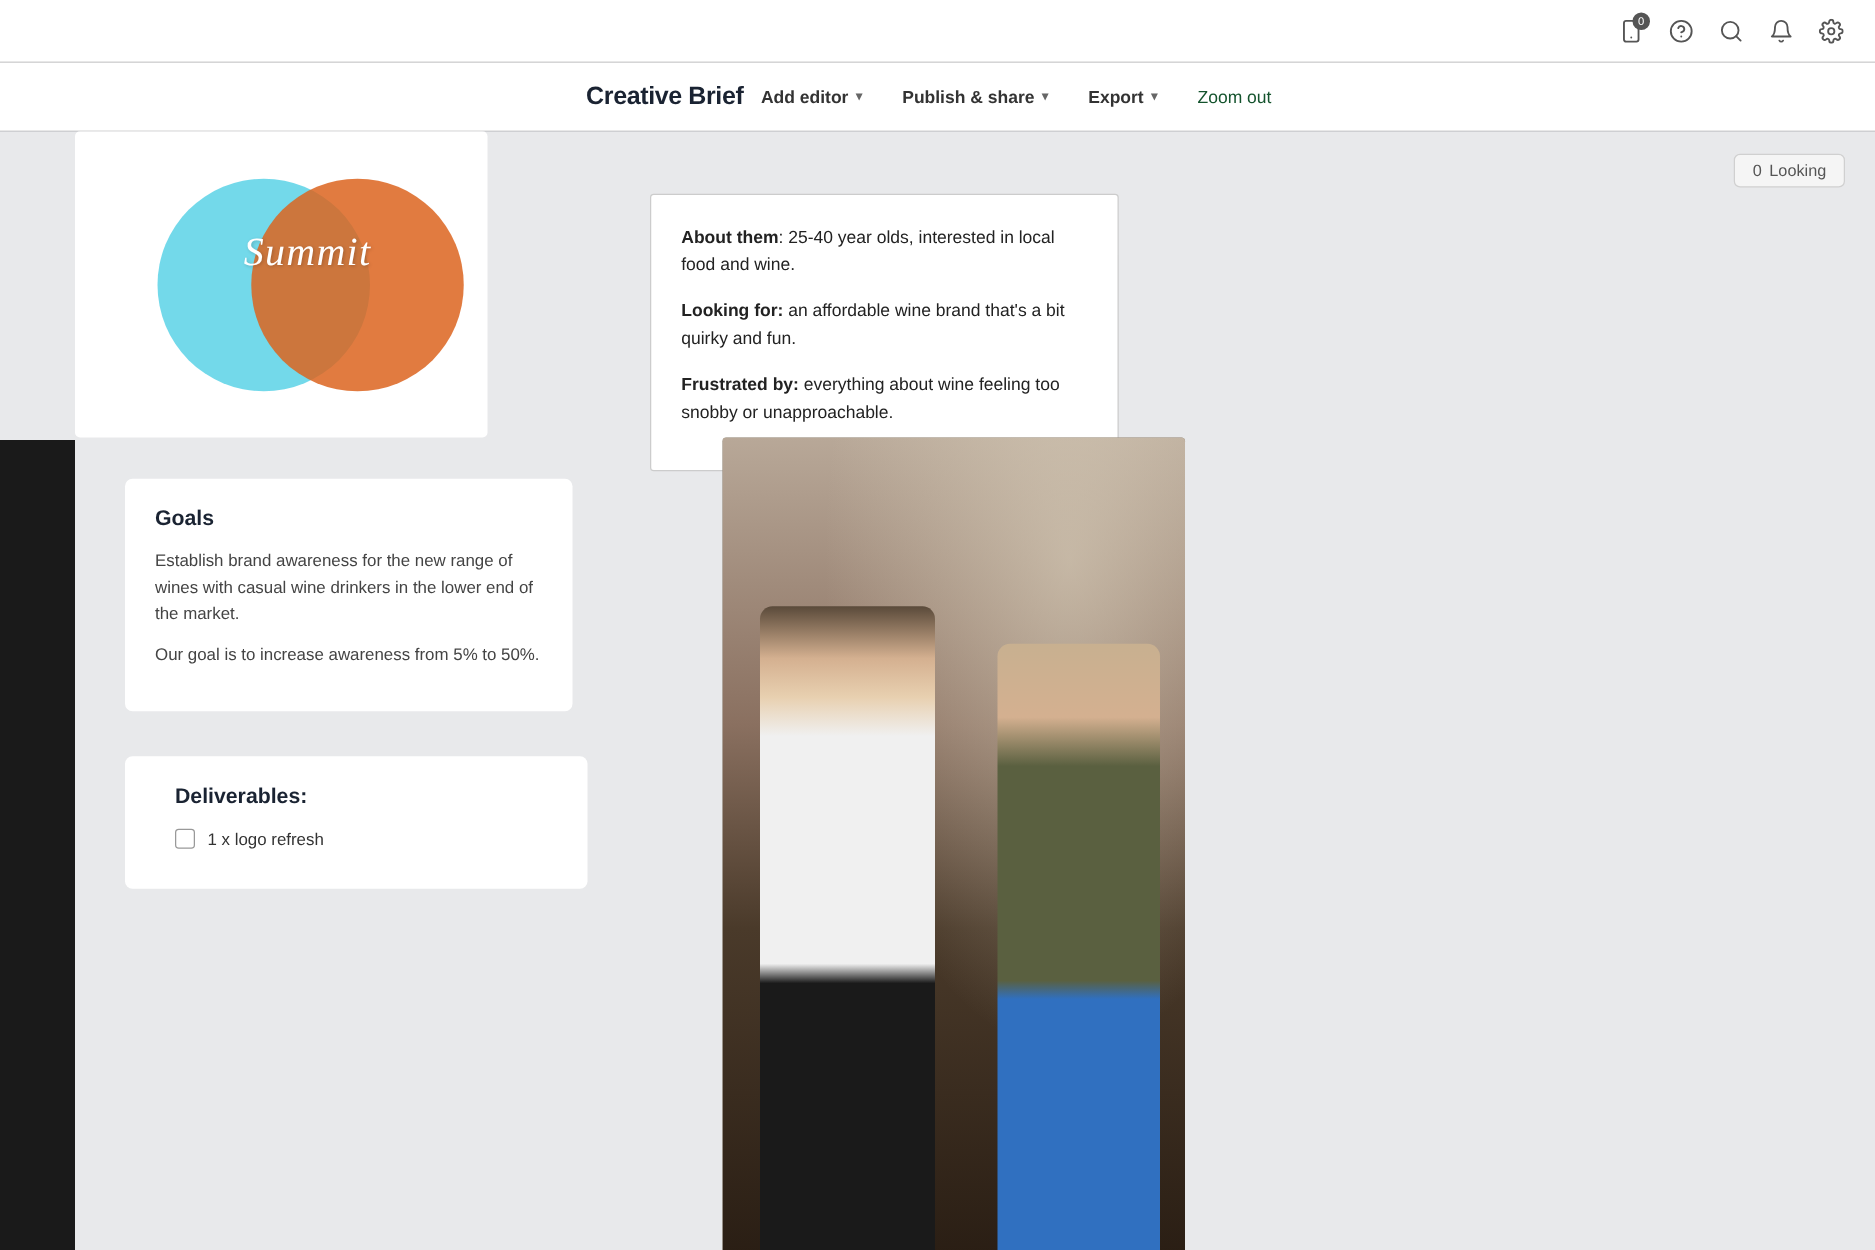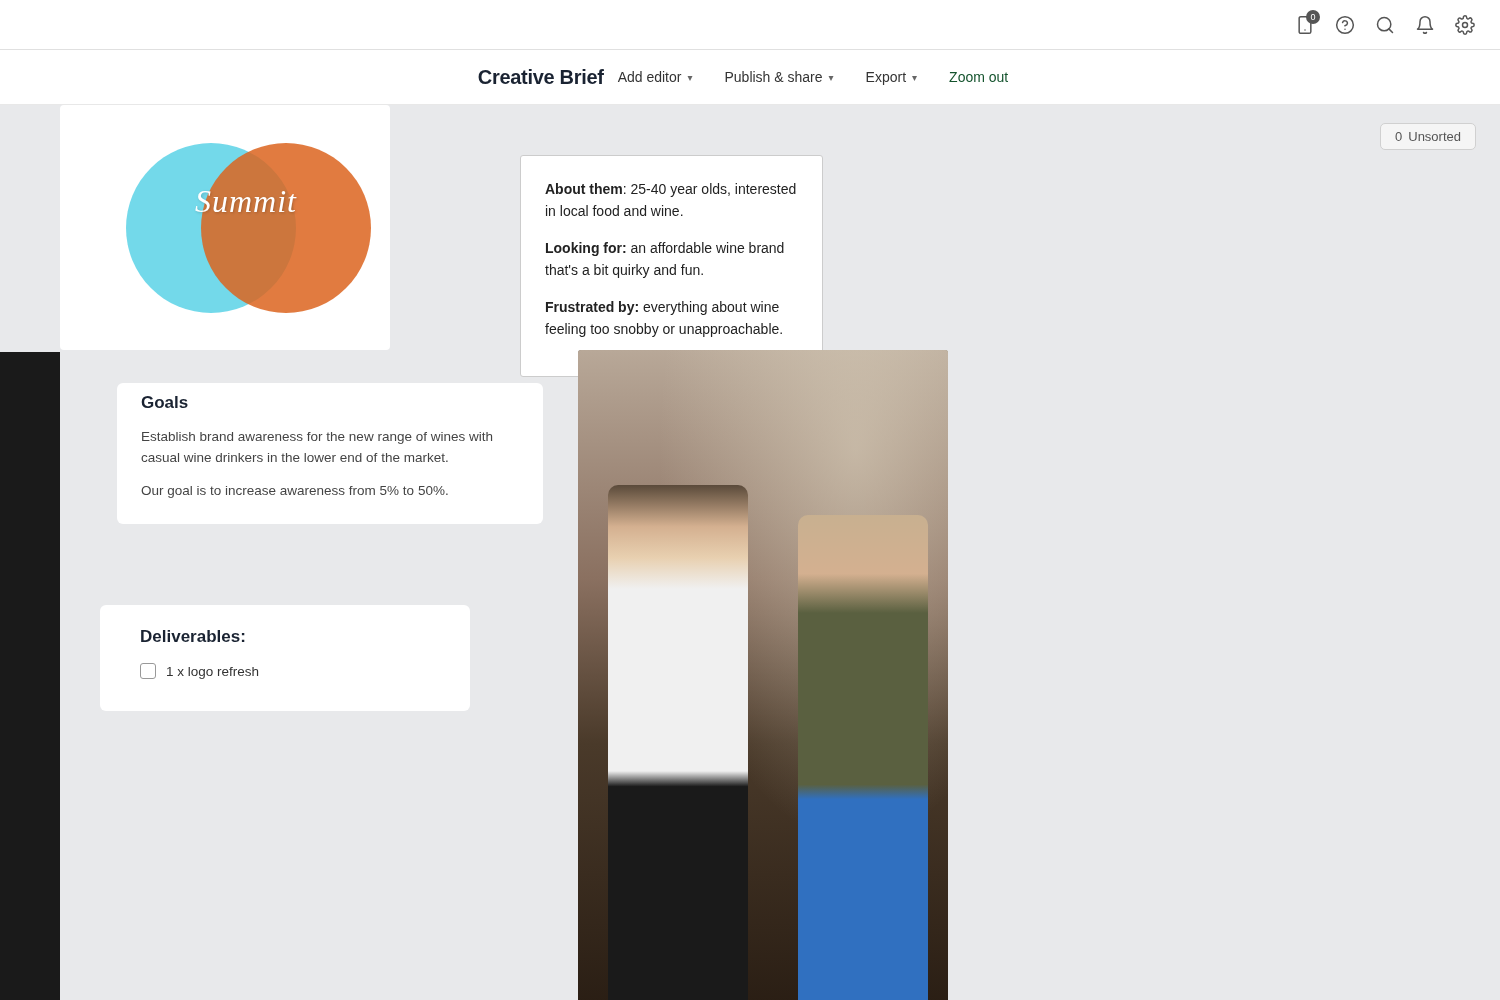--- a/index.html
+++ b/index.html
@@ -80,21 +80,21 @@
       display: flex;
       align-items: center;
       gap: 6px;
       padding: 7px 14px;
       border: none;
       background: transparent;
       cursor: pointer;
       font-size: 14px;
       color: #333;
       border-radius: 5px;
-      font-weight: 400;
+      font-weight: 700;
     }
     .toolbar-btn .chevron {
       font-size: 10px;
       color: #666;
     }
     .zoom-out-btn {
       font-size: 14px;
       font-weight: 500;
       color: #14532d;
       padding: 7px 14px;
@@ -190,25 +190,25 @@
       left: 0;
       width: 60px;
       height: calc(100% - 247px);
       background: #1a1a1a;
     }
 
     
     .goals-card {
       position: absolute;
       top: 278px;
-      left: 117px;
-      width: 426px;
+      left: 100px;
+      width: 358px;
       background: #ffffff;
       border-radius: 6px;
-      padding: 10px 24px;
+      padding: 22px 24px;
     }
     .goals-card h3 {
       font-size: 17px;
       font-weight: 700;
       color: #1a2332;
       margin-bottom: 14px;
     }
     .goals-card p {
       font-size: 13.5px;
       color: #444;
@@ -268,21 +268,21 @@
     }
     .duedate-card .checkbox-row {
       margin-bottom: 0;
     }
 
     
     .about-card {
       position: absolute;
       top: 50px;
       left: 520px;
-      width: 303px;
+      width: 375px;
       background: #ffffff;
       border: 1.5px solid #ccc;
       border-radius: 3px;
       padding: 22px 24px;
       min-height: 200px;
     }
     .about-card p {
       font-size: 14px;
       color: #222;
       line-height: 1.6;
@@ -425,21 +425,21 @@
       <span class="chevron">▾</span>
     </button>
     <button class="zoom-out-btn">Zoom out</button>
   </div>
 </div>
 
 <div class="canvas-area">
 
   <div class="unsorted-badge">
     <span>0</span>
-    <span>Unsorted</span>
+    <span>Looking</span>
   </div>
 
   <div class="dark-bar"></div>
 
   <div class="logo-card">
     <div class="venn-container">
       <div class="venn-circle-left"></div>
       <div class="venn-circle-right"></div>
       <div class="venn-text">Summit</div>
     </div>

